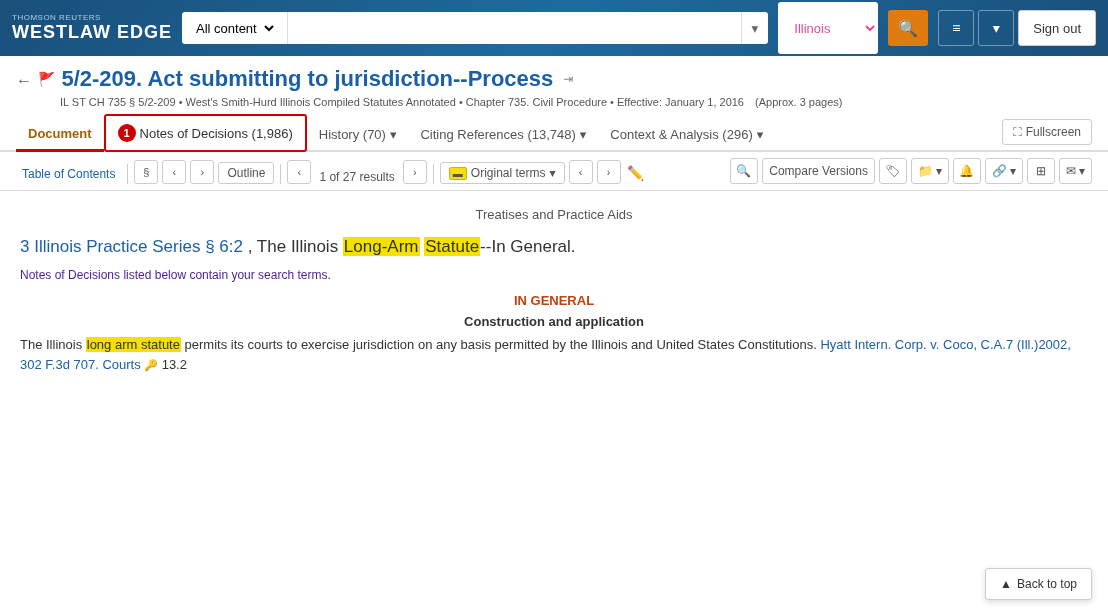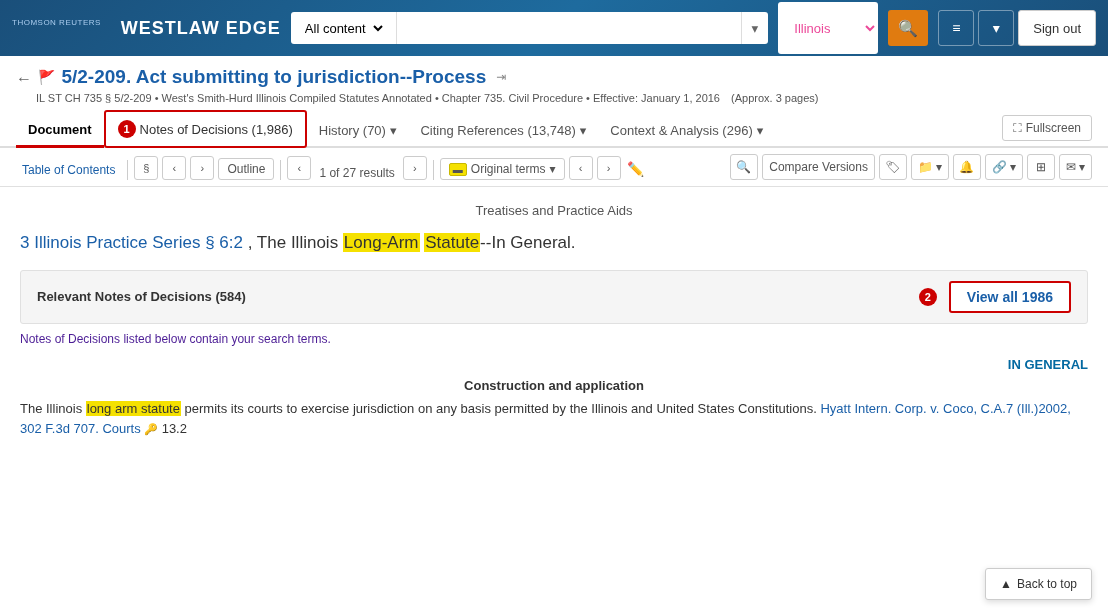--- a/index.html
+++ b/index.html
@@ -9,24 +9,23 @@
     .header {
       background: linear-gradient(135deg, #1a4f7a 0%, #1e6b9e 50%, #1a4f7a 100%);
       padding: 8px 12px;
       display: flex;
       align-items: center;
       gap: 10px;
       height: 56px;
     }
     .logo-area {
       display: flex;
-      flex-direction: row;
+      flex-direction: column;
       color: #fff;
       min-width: 140px;
-      gap: 20px;
     }
     .logo-top {
       font-size: 8px;
       text-transform: uppercase;
       letter-spacing: 0.5px;
       color: #aaccee;
     }
     .logo-bottom {
       font-size: 18px;
       font-weight: bold;
@@ -156,35 +155,35 @@
     .back-arrow {
       font-size: 16px;
       color: #666;
       cursor: pointer;
     }
     .flag-icon {
       color: #cc0000;
       font-size: 14px;
     }
     .doc-title {
-      font-size: 19px;
+      font-size: 22px;
       font-weight: bold;
       color: #1a5fa8;
       text-decoration: none;
       cursor: pointer;
     }
     .link-icon {
       font-size: 12px;
       color: #888;
       margin-left: 4px;
     }
     .breadcrumb-row {
       font-size: 11px;
       color: #555;
-      margin-left: 16px;
+      margin-left: 40px;
     }
     .breadcrumb-row span {
       margin: 0 4px;
     }
 
     
     .tab-bar {
       display: flex;
       align-items: flex-end;
       border-bottom: 2px solid #ddd;
@@ -199,21 +198,21 @@
       color: #555;
       border: none;
       background: transparent;
       position: relative;
       display: flex;
       align-items: center;
       gap: 4px;
       white-space: nowrap;
     }
     .tab.active {
-      color: #000000;
+      color: #a16207;
       font-weight: bold;
       border-bottom: 3px solid #c00;
       margin-bottom: -2px;
     }
     .tab.highlighted {
       border: 2px solid #cc0000;
       border-radius: 3px;
       color: #333;
       margin-bottom: -2px;
     }
@@ -412,24 +411,24 @@
       justify-content: center;
       font-weight: bold;
       margin-right: 4px;
     }
     .notes-description {
       font-size: 12px;
       color: #4c1d95;
       margin-bottom: 11px;
     }
     .in-general-heading {
-      text-align: right;
-      font-size: 13px;
-      font-weight: bold;
-      color: #0369a1;
+      text-align: center;
+      font-size: 13px;
+      font-weight: bold;
+      color: #c2410c;
       margin: 10px 0 6px;
     }
     .sub-heading {
       text-align: center;
       font-size: 13px;
       font-weight: bold;
       color: #333;
       margin: 6px 0;
     }
     .body-text {
@@ -619,27 +618,20 @@
 
 <div class="content">
   <div class="section-heading">Treatises and Practice Aids</div>
 
   <p class="content-para">
     <a class="practice-link">
       <span>3 Illinois Practice Series § 6:2</span>
     </a><span>, The Illinois </span><span class="highlight-yellow">Long-Arm</span> <span class="highlight-yellow">Statute</span><span>--In General.</span>
   </p>
 
-  <div class="relevant-notes-bar">
-    <span class="relevant-notes-label">Relevant Notes of Decisions (584)</span>
-    <div style="display:flex;align-items:center;gap:8px;">
-      <span class="step-badge-2">2</span>
-      <button class="view-all-btn">View all 1986</button>
-    </div>
-  </div>
 
   <p class="notes-description">Notes of Decisions listed below contain your search terms.</p>
 
   <div class="in-general-heading">IN GENERAL</div>
   <div class="sub-heading">Construction and application</div>
 
   <p class="body-text">
     <span>The Illinois </span><span class="highlight-yellow">long arm statute</span><span> permits its courts to exercise jurisdiction on any basis permitted by the Illinois and United States Constitutions.</span>
     <a class="body-link">Hyatt Intern. Corp. v. Coco, C.A.7 (Ill.)2002, 302 F.3d 707. Courts</a>
     <span class="key-icon">🔑</span>

